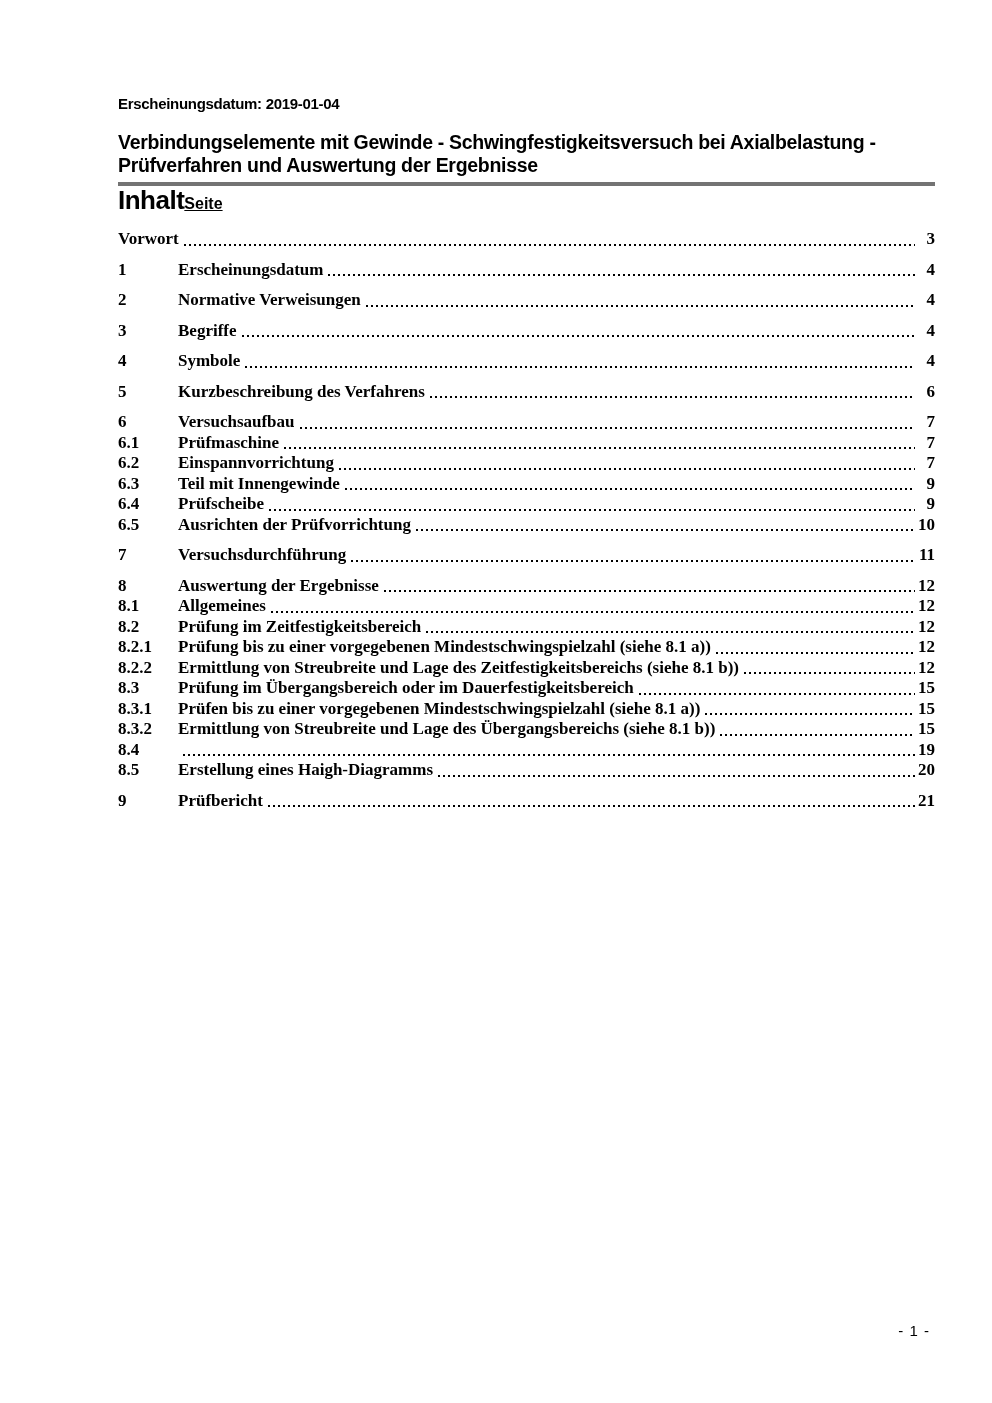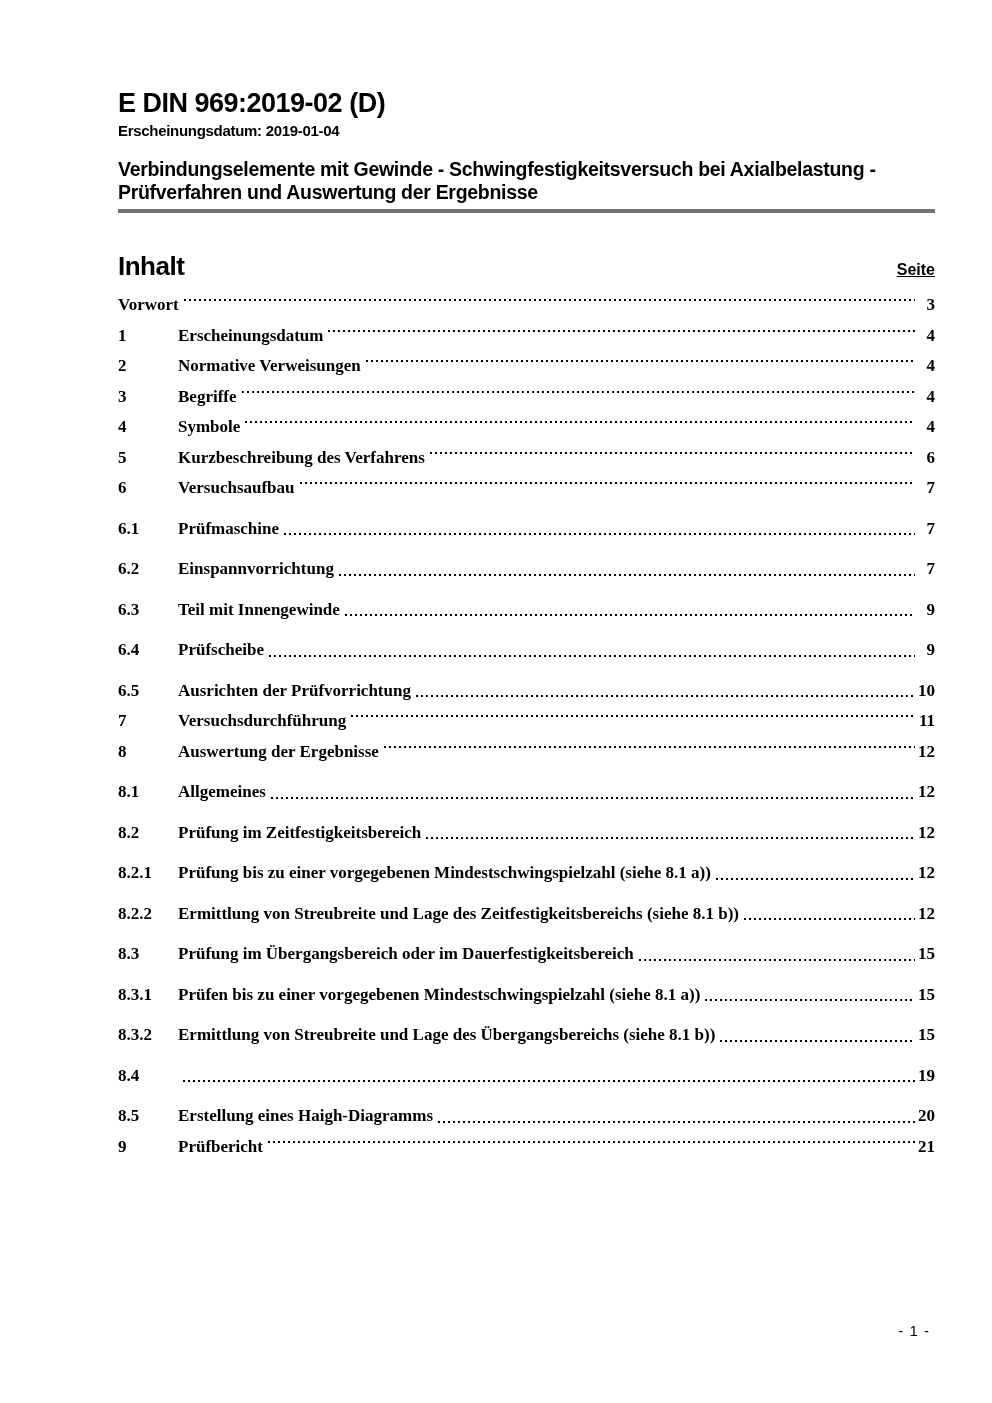--- a/index.html
+++ b/index.html
@@ -41,23 +41,21 @@
     line-height: 23px;
     font-weight: 700;
     letter-spacing: -0.3px;
     padding-bottom: 5px;
     border-bottom: 4px solid #737373;
   }
   .doc-title .title-line { display: block; }
 
   
   .toc-heading-row {
-    margin-top: 39px;
     display: flex;
-    justify-content: space-between;
     align-items: baseline;
   }
   .toc-heading {
     font-size: 26px;
     line-height: 28px;
     font-weight: 700;
     letter-spacing: -0.5px;
   }
   .page-col-label {
     font-size: 16px;
@@ -69,23 +67,22 @@
   .toc-list {
     margin-top: 15px;
     font-family: "Liberation Serif", "DejaVu Serif", serif;
     font-weight: 700;
     font-size: 17px;
   }
   .toc-row {
     display: flex;
     line-height: 20.5px;
     height: 20.5px;
-    margin-top: 20px;
-  }
-  .toc-row.group { margin-top: 10px; align-items: center; }
+  }
+  .toc-row.group { margin-top: 10px; }
   .toc-num {
     flex: 0 0 60px;
     width: 60px;
   }
   .toc-title { white-space: nowrap; }
   .toc-leader {
     flex: 1 1 auto;
     position: relative;
     min-width: 10px;
   }
@@ -113,21 +110,20 @@
     letter-spacing: 1px;
     font-family: "Liberation Sans", "DejaVu Sans", sans-serif;
   }
 </style>
 </head>
 <body>
 
 <div class="page">
   <div class="content">
 
-    <div class="doc-number">E DIN 969:2019-02 (D)</div>
 
     <div class="pub-date">Erscheinungsdatum: 2019-01-04</div>
 
     <div class="doc-title">
       <span class="title-line">Verbindungselemente mit Gewinde - Schwingfestigkeitsversuch bei Axialbelastung -</span>
       <span class="title-line">Prüfverfahren und Auswertung der Ergebnisse</span>
     </div>
 
     <div class="toc-heading-row">
       <span class="toc-heading">Inhalt</span>

